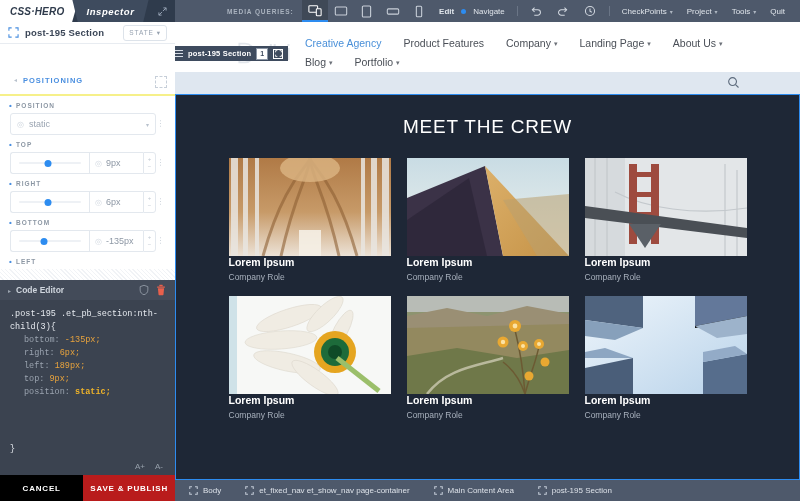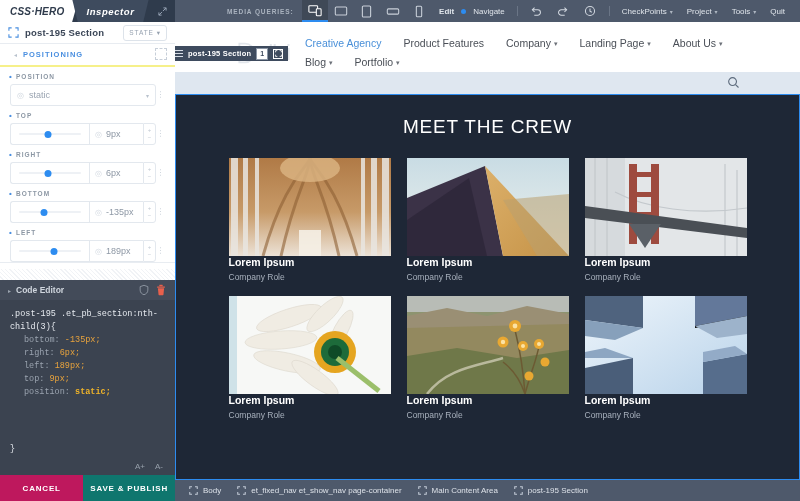--- a/index.html
+++ b/index.html
@@ -47,22 +47,22 @@
   .lp-selrow .sel-name { font-size: 9.5px; color: #3c4758; font-weight: bold; letter-spacing:.2px; }
   .lp-selrow .spacer { flex: 1; }
   .state-btn {
     font-size: 6.5px; letter-spacing: .9px; color: #97a2b0; border: 1px solid #dde3ea;
     border-radius: 3px; padding: 3px 5px; display: flex; align-items: center; gap: 3px;
     background: #fff;
   }
 
   
   .lp-secthead {
-    height: 22px; display: flex; align-items: center; padding: 0 8px 0 14px;
-    gap: 6px; background: #fff; position: relative;
+    height: 22px; display: flex; padding: 0 8px 0 14px;
+    gap: 6px; background: #fff; position: relative; margin-top: 32px;
   }
   .lp-secthead .caret { color: #b9c2cd; font-size: 6px; }
   .lp-secthead .title { font-size: 7.5px; font-weight: bold; letter-spacing: 1px; color: #4a8fe0; }
   .lp-secthead .spacer { flex: 1; }
   .dashbox { width: 12px; height: 12px; border: 1px dashed #c7cfd9; }
   .yellow-rule { height: 3px; background: #f6f08a; }
 
   
   .lp-body { flex: 1 1 auto; overflow: hidden; background: #fff; position: relative; }
 
@@ -140,24 +140,24 @@
   }
   .ce-code .sel { color: #e6eaef; }
   .ce-code .prop { color: #9aa3af; }
   .ce-code .val { color: #e8a33d; }
   .ce-code .valb { color: #f0b429; font-weight: bold; }
   .ce-indent { padding-left: 14px; }
   .ce-foot { height: 18px; display: flex; align-items: center; justify-content: flex-end;
      gap: 10px; padding: 0 12px; font-size: 8px; color: #97a0ab; }
 
   .lp-actions { flex: 0 0 auto; height: 26px; display: flex; }
-  .btn-cancel { flex: 1; background: #be185d; color: #fff; font-size: 8px;
+  .btn-cancel { flex: 1; background: #000000; color: #fff; font-size: 8px;
      font-weight: bold; letter-spacing: .8px; display: flex; align-items: center;
      justify-content: center; }
-  .btn-save { flex: 1.1; background: #0f766e; color: #fff; font-size: 8px;
+  .btn-save { flex: 1.1; background: #b91c1c; color: #fff; font-size: 8px;
      font-weight: bold; letter-spacing: .8px; display: flex; align-items: center;
      justify-content: center; }
 
   
   #topbar {
     position: absolute; left: 175px; top: 0; width: 625px; height: 22px;
     background: #4e596b; display: flex; align-items: center; z-index: 30;
     color: #cbd2db; font-size: 8px;
   }
   .tb-left { display: flex; align-items: center; gap: 0; margin-left: 52px; }
@@ -234,21 +234,21 @@
   .sect-badge .hb { display: flex; flex-direction: column; gap: 1.5px; }
   .sect-badge .hb i { display:block; width: 8px; height: 1.2px; background: #d7dde6; }
   .sect-badge .cnt { border: 1px solid #8b96a6; padding: 0 3px; font-size: 7px;
      line-height: 10px; background: #fff; color: #3e4b5e; }
   .sect-badge .fr { width: 10px; height: 10px; border: 1px solid #fff;
      display:flex; align-items:center; justify-content:center; font-size:6px; }
 
   
   #statusbar {
     position: absolute; left: 175px; top: 480px; width: 625px; height: 21px;
-    background: #4e596b; display: flex; align-items: center; gap: 0;
+    background: #4e596b; display: flex; align-items: center; gap: 8px;
     padding-left: 6px; z-index: 30;
   }
   .sb-item { display: flex; align-items: center; gap: 5px; padding: 0 8px;
      font-size: 8px; color: #dce1e8; }
   .sb-ico { width: 9px; height: 9px; color: #c2cad6; flex: 0 0 auto; }
 
   svg { display: block; }
 </style>
 </head>
 <body>

